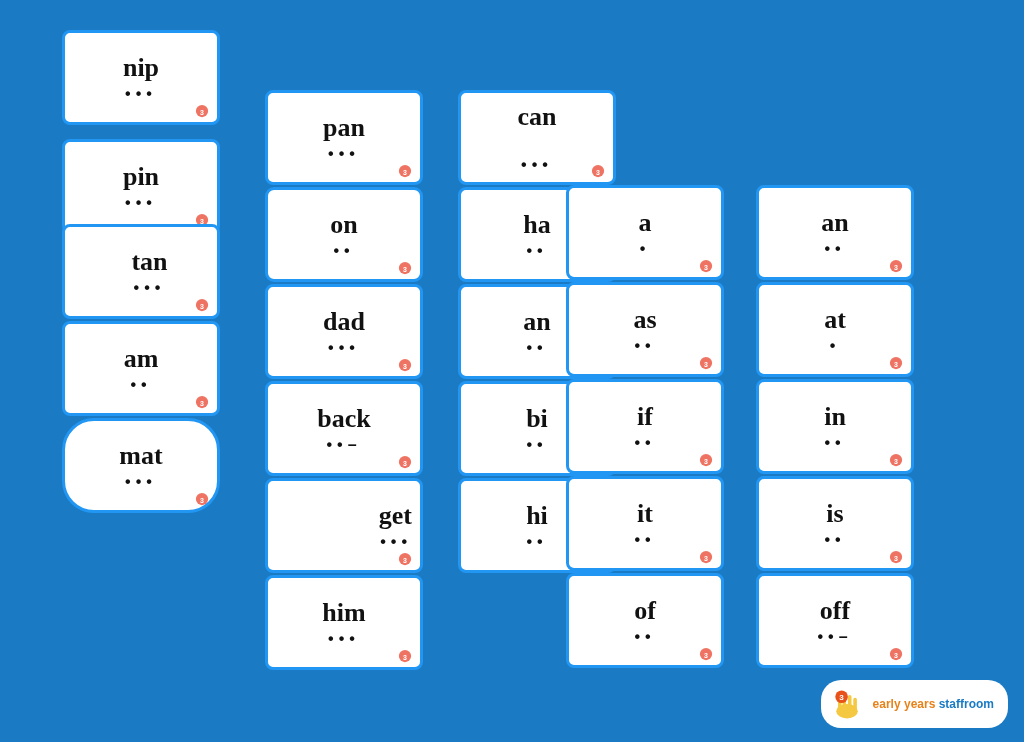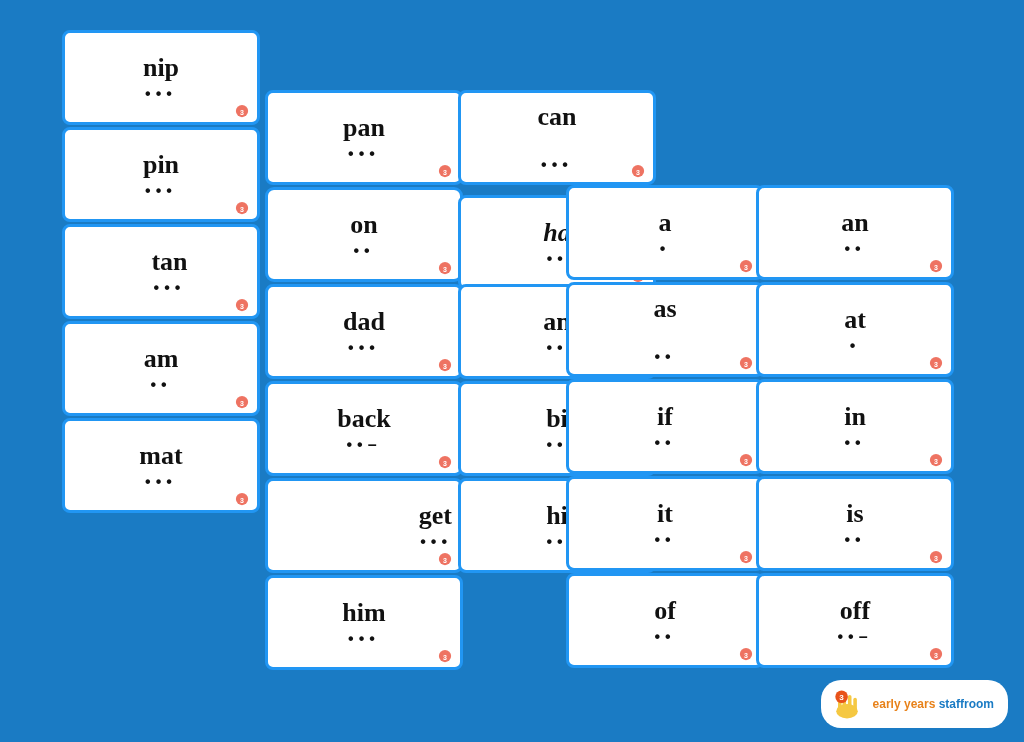--- a/index.html
+++ b/index.html
@@ -90,41 +90,41 @@
       color: #e8821a;
     }
 
     
     
     
     
     
 
     .card-sm {
-      width: 198px;
+      width: 158px;
       height: 95px;
     }
 
     .card-sm .card-word { font-size: 26px; }
     .card-sm .card-dots { font-size: 16px; letter-spacing: 5px; }
   </style>
 </head>
 <body>
 
 <div class="cards-container">
 <div class="stack" style="left: 62px; top: 30px;">
       <div class="card card-sm" style="top: 0px; left: 0px;">
         <div class="card-word">nip</div>
         <div class="card-dots">•••</div>
         <svg class="card-small-icon" viewBox="0 0 20 16">
           <circle cx="10" cy="8" r="7" fill="#e83820"></circle>
           <text x="10" y="12" text-anchor="middle" fill="white" font-size="8" font-weight="bold">3</text>
         </svg>
       </div>
-      <div class="card card-sm" style="top: 97px; left: 0px;">
+      <div class="card card-sm" style="top: 109px; left: 0px;">
         <div class="card-word">pin</div>
         <div class="card-dots">•••</div>
         <svg class="card-small-icon" viewBox="0 0 20 16">
           <circle cx="10" cy="8" r="7" fill="#e83820"></circle>
           <text x="10" y="12" text-anchor="middle" fill="white" font-size="8" font-weight="bold">3</text>
         </svg>
       </div>
       <div class="card card-sm" style="top: 194px; left: 0px; padding-left: 25px;">
         <div class="card-word">tan</div>
         <div class="card-dots">•••</div>
@@ -134,21 +134,21 @@
         </svg>
       </div>
       <div class="card card-sm" style="top: 291px; left: 0px; align-items: center;">
         <div class="card-word">am</div>
         <div class="card-dots">••</div>
         <svg class="card-small-icon" viewBox="0 0 20 16">
           <circle cx="10" cy="8" r="7" fill="#e83820"></circle>
           <text x="10" y="12" text-anchor="middle" fill="white" font-size="8" font-weight="bold">3</text>
         </svg>
       </div>
-      <div class="card card-sm" style="top: 388px; left: 0px;">
+      <div class="card card-sm" style="top: 388px; left: 0px; border-radius: 32px;">
         <div class="card-word">mat</div>
         <div class="card-dots">•••</div>
         <svg class="card-small-icon" viewBox="0 0 20 16">
           <circle cx="10" cy="8" r="7" fill="#e83820"></circle>
           <text x="10" y="12" text-anchor="middle" fill="white" font-size="8" font-weight="bold">3</text>
         </svg>
       </div>
     </div>
     <div class="stack" style="left: 265px; top: 90px;">
       <div class="card card-sm" style="top: 0px; left: 0px;">
@@ -202,21 +202,21 @@
     </div>
     <div class="stack" style="left: 458px; top: 90px;">
       <div class="card card-sm" style="top: 0px; left: 0px; justify-content: space-between;">
         <div class="card-word">can</div>
         <div class="card-dots">•••</div>
         <svg class="card-small-icon" viewBox="0 0 20 16">
           <circle cx="10" cy="8" r="7" fill="#e83820"></circle>
           <text x="10" y="12" text-anchor="middle" fill="white" font-size="8" font-weight="bold">3</text>
         </svg>
       </div>
-      <div class="card card-sm" style="top: 105px; left: 0px; font-style: italic;">
+      <div class="card card-sm" style="top: 97px; left: 0px;">
         <div class="card-word">ha</div>
         <div class="card-dots">••</div>
         <svg class="card-small-icon" viewBox="0 0 20 16">
           <circle cx="10" cy="8" r="7" fill="#e83820"></circle>
           <text x="10" y="12" text-anchor="middle" fill="white" font-size="8" font-weight="bold">3</text>
         </svg>
       </div>
       <div class="card card-sm" style="top: 194px; left: 0px;">
         <div class="card-word">an</div>
         <div class="card-dots">••</div>
@@ -244,21 +244,21 @@
     </div>
     <div class="stack" style="left: 566px; top: 185px;">
       <div class="card card-sm" style="top: 0px; left: 0px;">
         <div class="card-word">a</div>
         <div class="card-dots">•</div>
         <svg class="card-small-icon" viewBox="0 0 20 16">
           <circle cx="10" cy="8" r="7" fill="#e83820"></circle>
           <text x="10" y="12" text-anchor="middle" fill="white" font-size="8" font-weight="bold">3</text>
         </svg>
       </div>
-      <div class="card card-sm" style="top: 97px; left: 0px; justify-content: space-between;">
+      <div class="card card-sm" style="top: 97px; left: 0px;">
         <div class="card-word">as</div>
         <div class="card-dots">••</div>
         <svg class="card-small-icon" viewBox="0 0 20 16">
           <circle cx="10" cy="8" r="7" fill="#e83820"></circle>
           <text x="10" y="12" text-anchor="middle" fill="white" font-size="8" font-weight="bold">3</text>
         </svg>
       </div>
       <div class="card card-sm" style="top: 194px; left: 0px;">
         <div class="card-word">if</div>
         <div class="card-dots">••</div>

